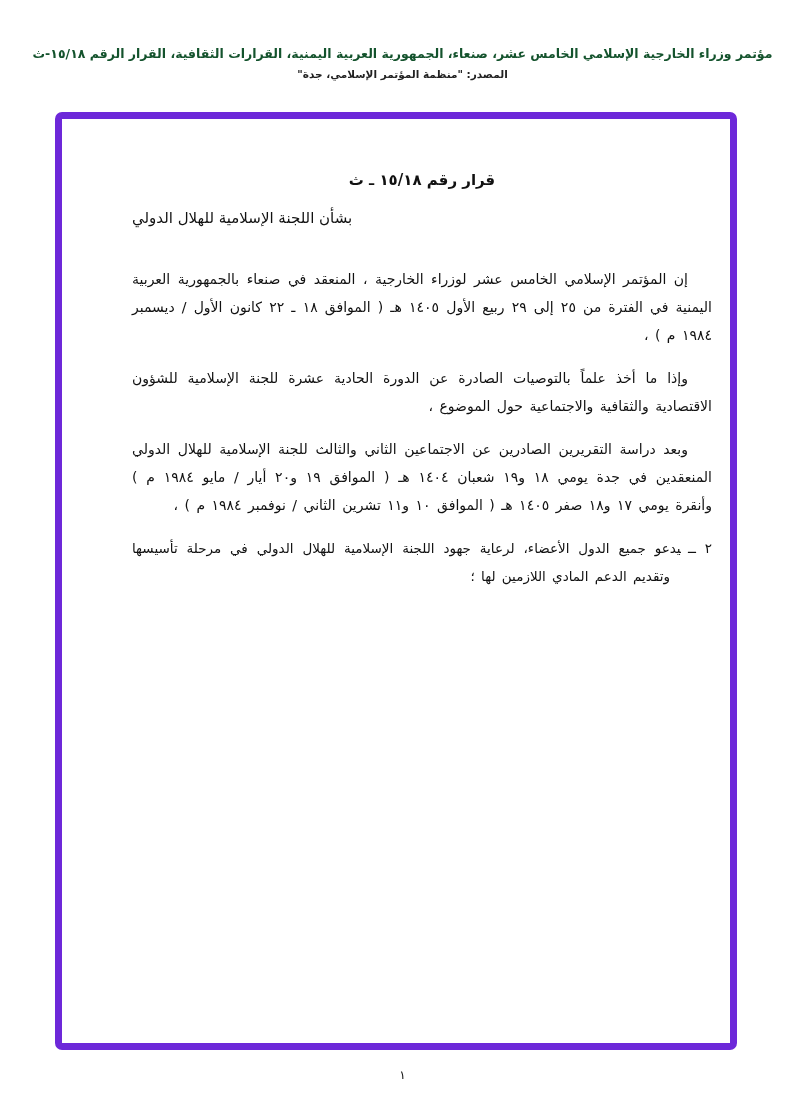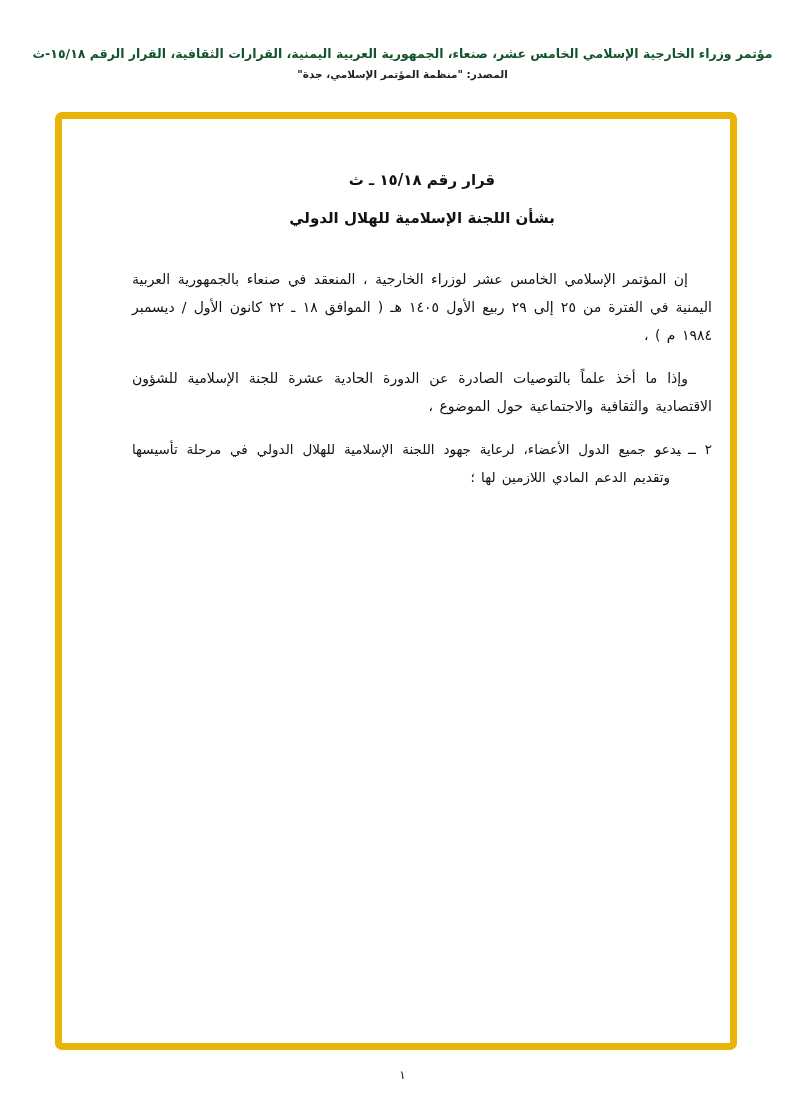--- a/index.html
+++ b/index.html
@@ -33,44 +33,44 @@
     font-weight: bold;
     color: #222222;
   }
   
   .doc-frame {
     position: absolute;
     left: 55px;
     top: 112px;
     width: 682px;
     height: 938px;
-    border: 7px solid #eab308;
+    border: 7px solid #6d28d9;
     border-radius: 7px;
     background: #ffffff;
   }
   .doc-content {
     position: absolute;
     top: 0; right: 0;
     width: 100%;
     height: 100%;
     padding: 46px 18px 0 70px;
     direction: rtl;
   }
   .res-title {
     text-align: center;
     font-size: 15px;
     font-weight: bold;
     line-height: 30px;
     margin-bottom: 8px;
     letter-spacing: 0;
   }
   .res-subtitle {
-    text-align: center;
+    text-align: left;
     font-size: 15px;
-    font-weight: bold;
+    font-weight: normal;
     line-height: 30px;
     margin-bottom: 32px;
   }
   .para {
     font-size: 14px;
     line-height: 28px;
     text-align: justify;
     text-indent: 24px;
     margin-bottom: 15px;
     word-spacing: 2px;
@@ -116,20 +116,21 @@
     <div class="res-subtitle">بشأن اللجنة الإسلامية للهلال الدولي</div>
 
     <p class="para">إن المؤتمر الإسلامي الخامس عشر لوزراء الخارجية ، المنعقد في صنعاء بالجمهورية العربية اليمنية في الفترة من ٢٥ إلى ٢٩ ربيع الأول ١٤٠٥ هـ ( الموافق ١٨ ـ ٢٢ كانون الأول / ديسمبر ١٩٨٤ م ) ،</p>
 
 
     <p class="para">وإذا ما أخذ علماً بالتوصيات الصادرة عن الدورة الحادية عشرة للجنة الإسلامية للشؤون الاقتصادية والثقافية والاجتماعية حول الموضوع ،</p>
 
 
 
 
+    <p class="para">وبعد دراسة التقريرين الصادرين عن الاجتماعين الثاني والثالث للجنة الإسلامية للهلال الدولي المنعقدين في جدة يومي ١٨ و١٩ شعبان ١٤٠٤ هـ ( الموافق ١٩ و٢٠ أيار / مايو ١٩٨٤ م ) وأنقرة يومي ١٧ و١٨ صفر ١٤٠٥ هـ ( الموافق ١٠ و١١ تشرين الثاني / نوفمبر ١٩٨٤ م ) ،</p>
 
 
     <p class="op-item">
       <span class="marker">٢ ــ</span><span>يدعو جميع الدول الأعضاء، لرعاية جهود اللجنة الإسلامية للهلال الدولي في مرحلة تأسيسها وتقديم الدعم المادي اللازمين لها ؛</span>
     </p>
 
   </div>
 </div>
 
 <div class="page-number">١</div>

